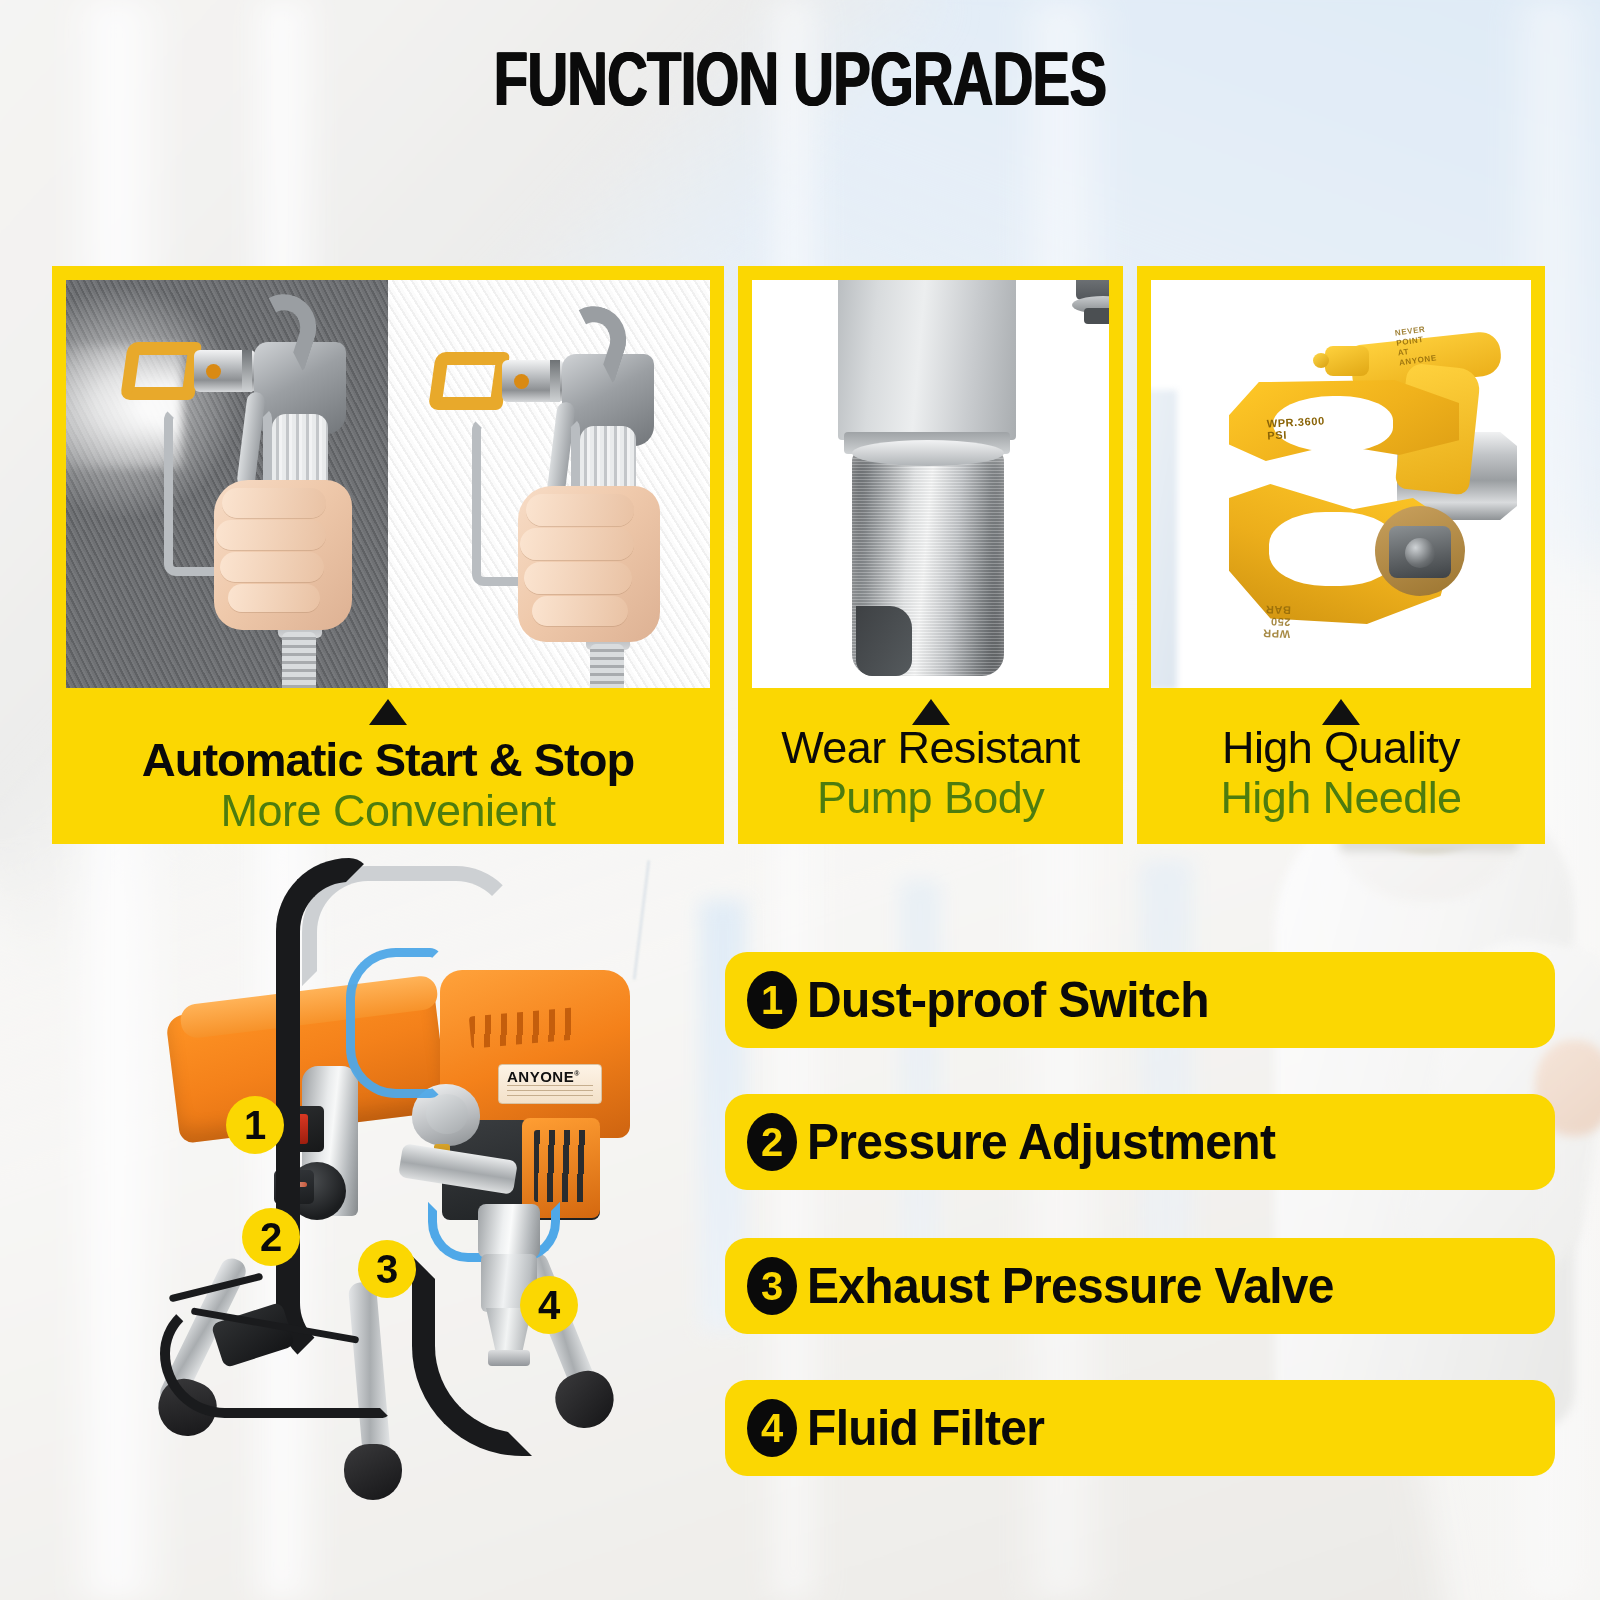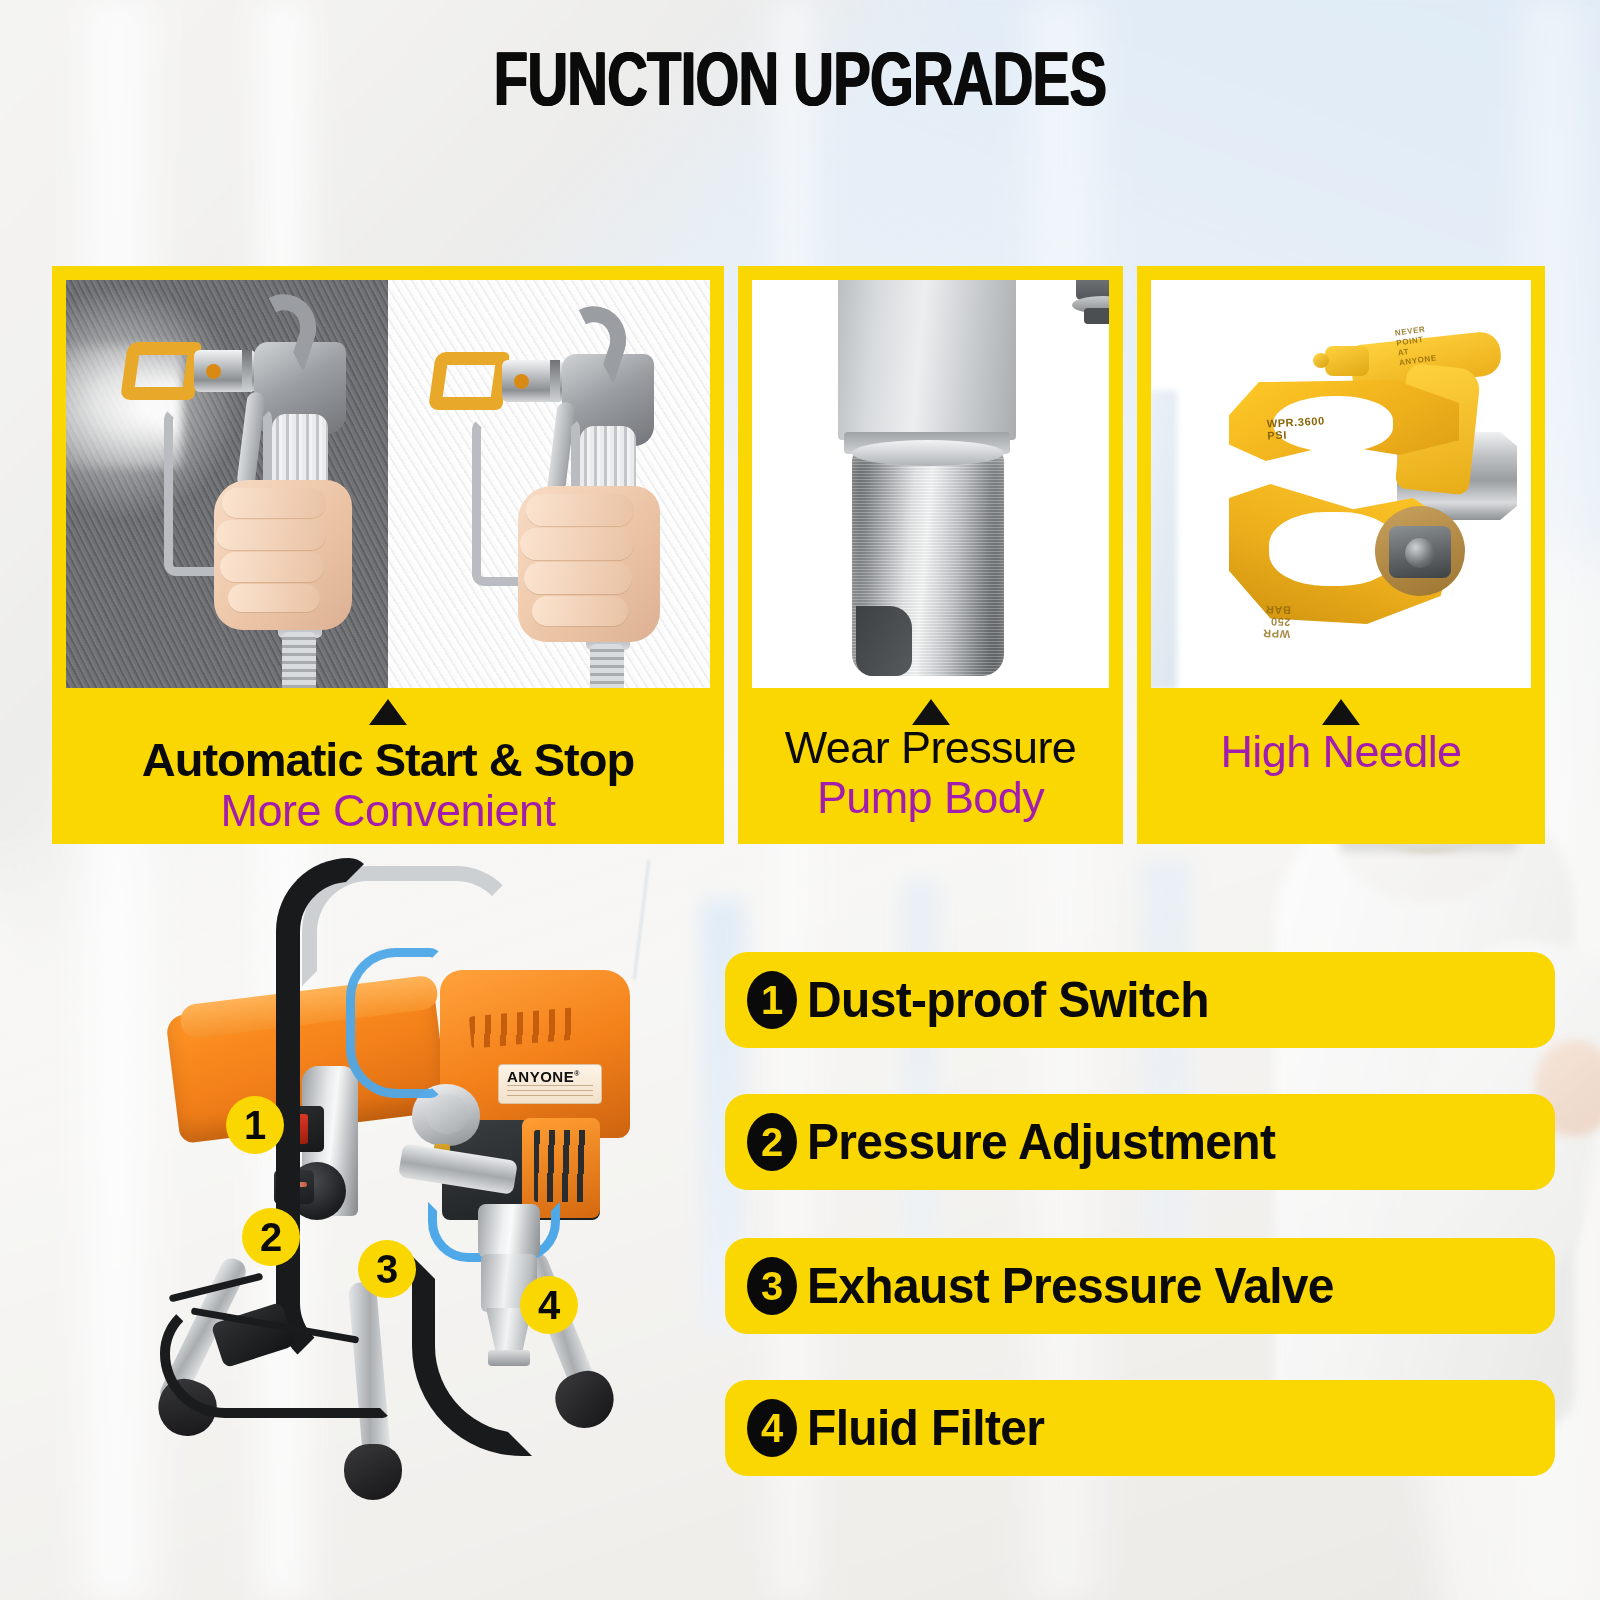--- a/index.html
+++ b/index.html
@@ -75,21 +75,21 @@
 
   
   .panel{position:absolute;background:#FBD702;display:flex;flex-direction:column;align-items:center;}
   .panel-photo{background:#fff;overflow:hidden;position:relative;}
   .arrow-up{
     width:0;height:0;border-left:19px solid transparent;border-right:19px solid transparent;
     border-bottom:26px solid #111;margin-top:11px;
   }
   .cap{width:100%;text-align:center;line-height:1.02;padding:0 6px;box-sizing:border-box;}
   .cap .l1{display:block;color:#0a0a0a;}
-  .cap .l2{display:block;color:#a21caf;}
+  .cap .l2{display:block;color:#4d7c0f;}
 
   
   #panel1{left:52px;top:266px;width:672px;height:578px;}
   #panel1 .panel-photo{margin-top:14px;width:644px;height:408px;display:flex;}
   #panel1 .cap{margin-top:11px;}
   #panel1 .cap .l1{font-size:47px;font-weight:bold;letter-spacing:-1px;}
   #panel1 .cap .l2{font-size:45px;font-weight:normal;letter-spacing:-.5px;margin-top:4px;}
 
   
   #panel2{left:738px;top:266px;width:385px;height:578px;}
@@ -400,21 +400,21 @@
       <div class="pump-top"></div>
       <div class="pump-cap"></div>
       <div class="pump-cyl">
         <div class="pump-cyl-tex"></div>
       </div>
       <div class="pump-notch"></div>
       <div class="pump-rim"></div>
     </div>
     <div class="arrow-up"></div>
     <div class="cap">
-      <span class="l1">Wear Pressure</span>
+      <span class="l1">Wear Resistant</span>
       <span class="l2">Pump Body</span>
     </div>
   </div>
 
   <div class="panel" id="panel3">
     <div class="panel-photo">
       <div class="tg-bg"></div>
       <div class="tg-left"></div>
       <div class="tg">
         <div class="tg-nut"></div>
@@ -431,20 +431,21 @@
             <div class="tg-needle"></div>
           </div>
         </div>
         <div class="tgtext a">WPR.3600 PSI</div>
         <div class="tgtext b">WPR 250 BAR</div>
         <div class="tgtext c">NEVER POINT AT ANYONE</div>
       </div>
     </div>
     <div class="arrow-up"></div>
     <div class="cap">
+      <span class="l1">High Quality</span>
       <span class="l2">High Needle</span>
     </div>
   </div>
 
   <div id="machine">
 
     <div class="frame-leg" style="left:40px;top:400px;width:26px;height:160px;transform:rotate(26deg);"></div>
     <div class="frame-leg" style="left:206px;top:430px;width:28px;height:190px;transform:rotate(-5deg);"></div>
     <div class="frame-leg" style="left:400px;top:396px;width:26px;height:170px;transform:rotate(-22deg);"></div>
     <div class="foot" style="left:8px;top:528px;transform:rotate(20deg);"></div>

